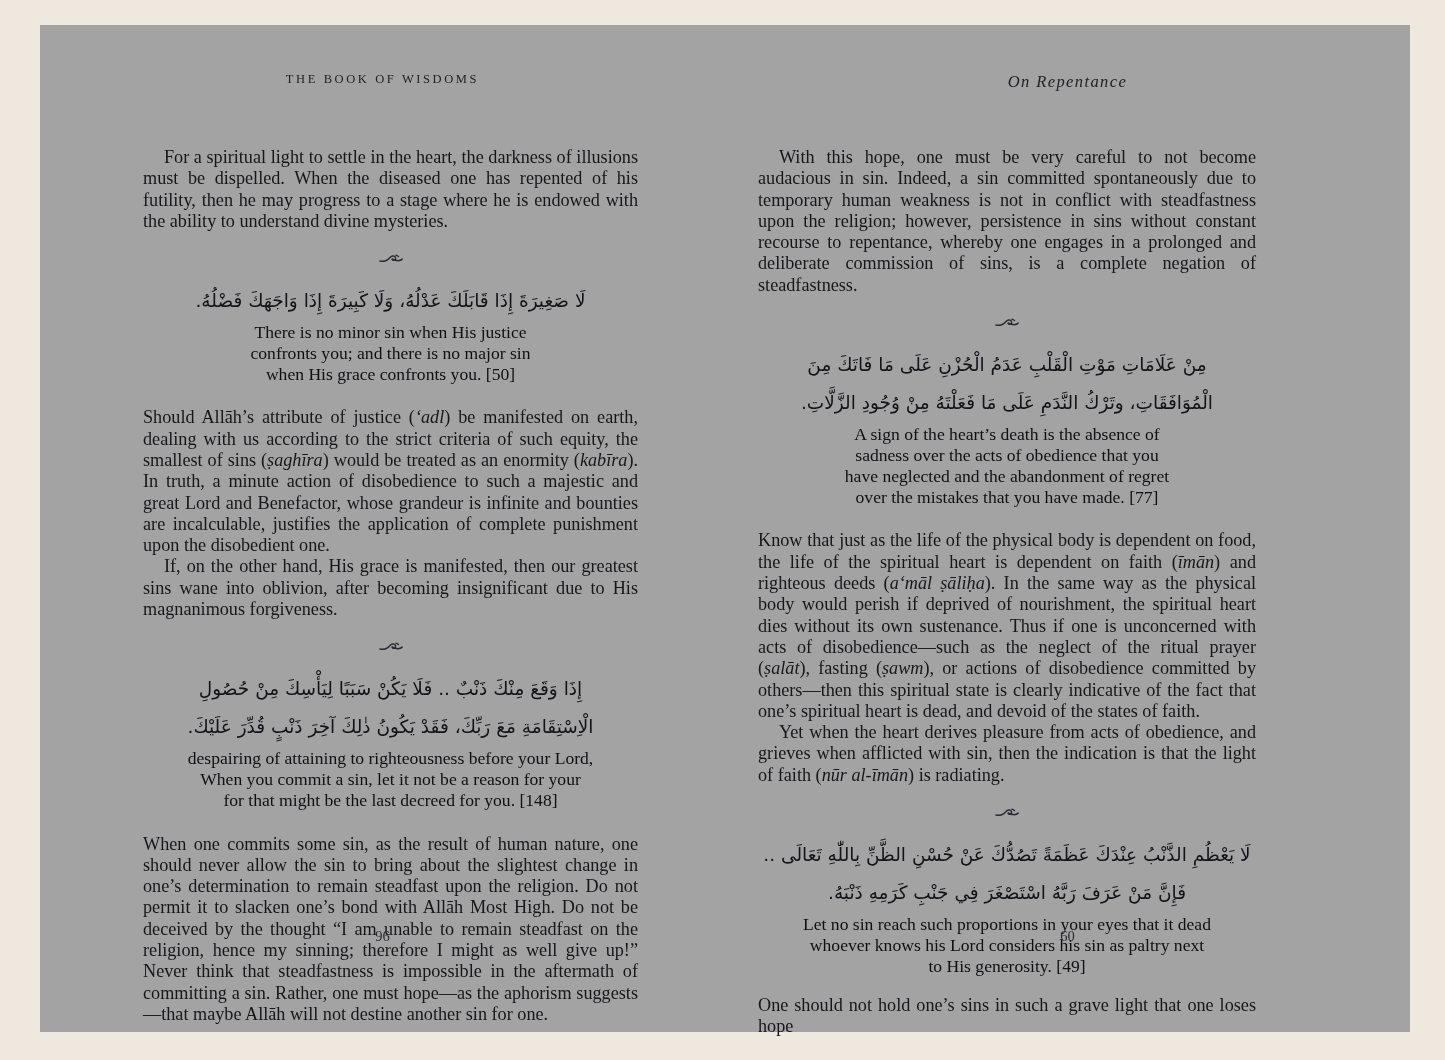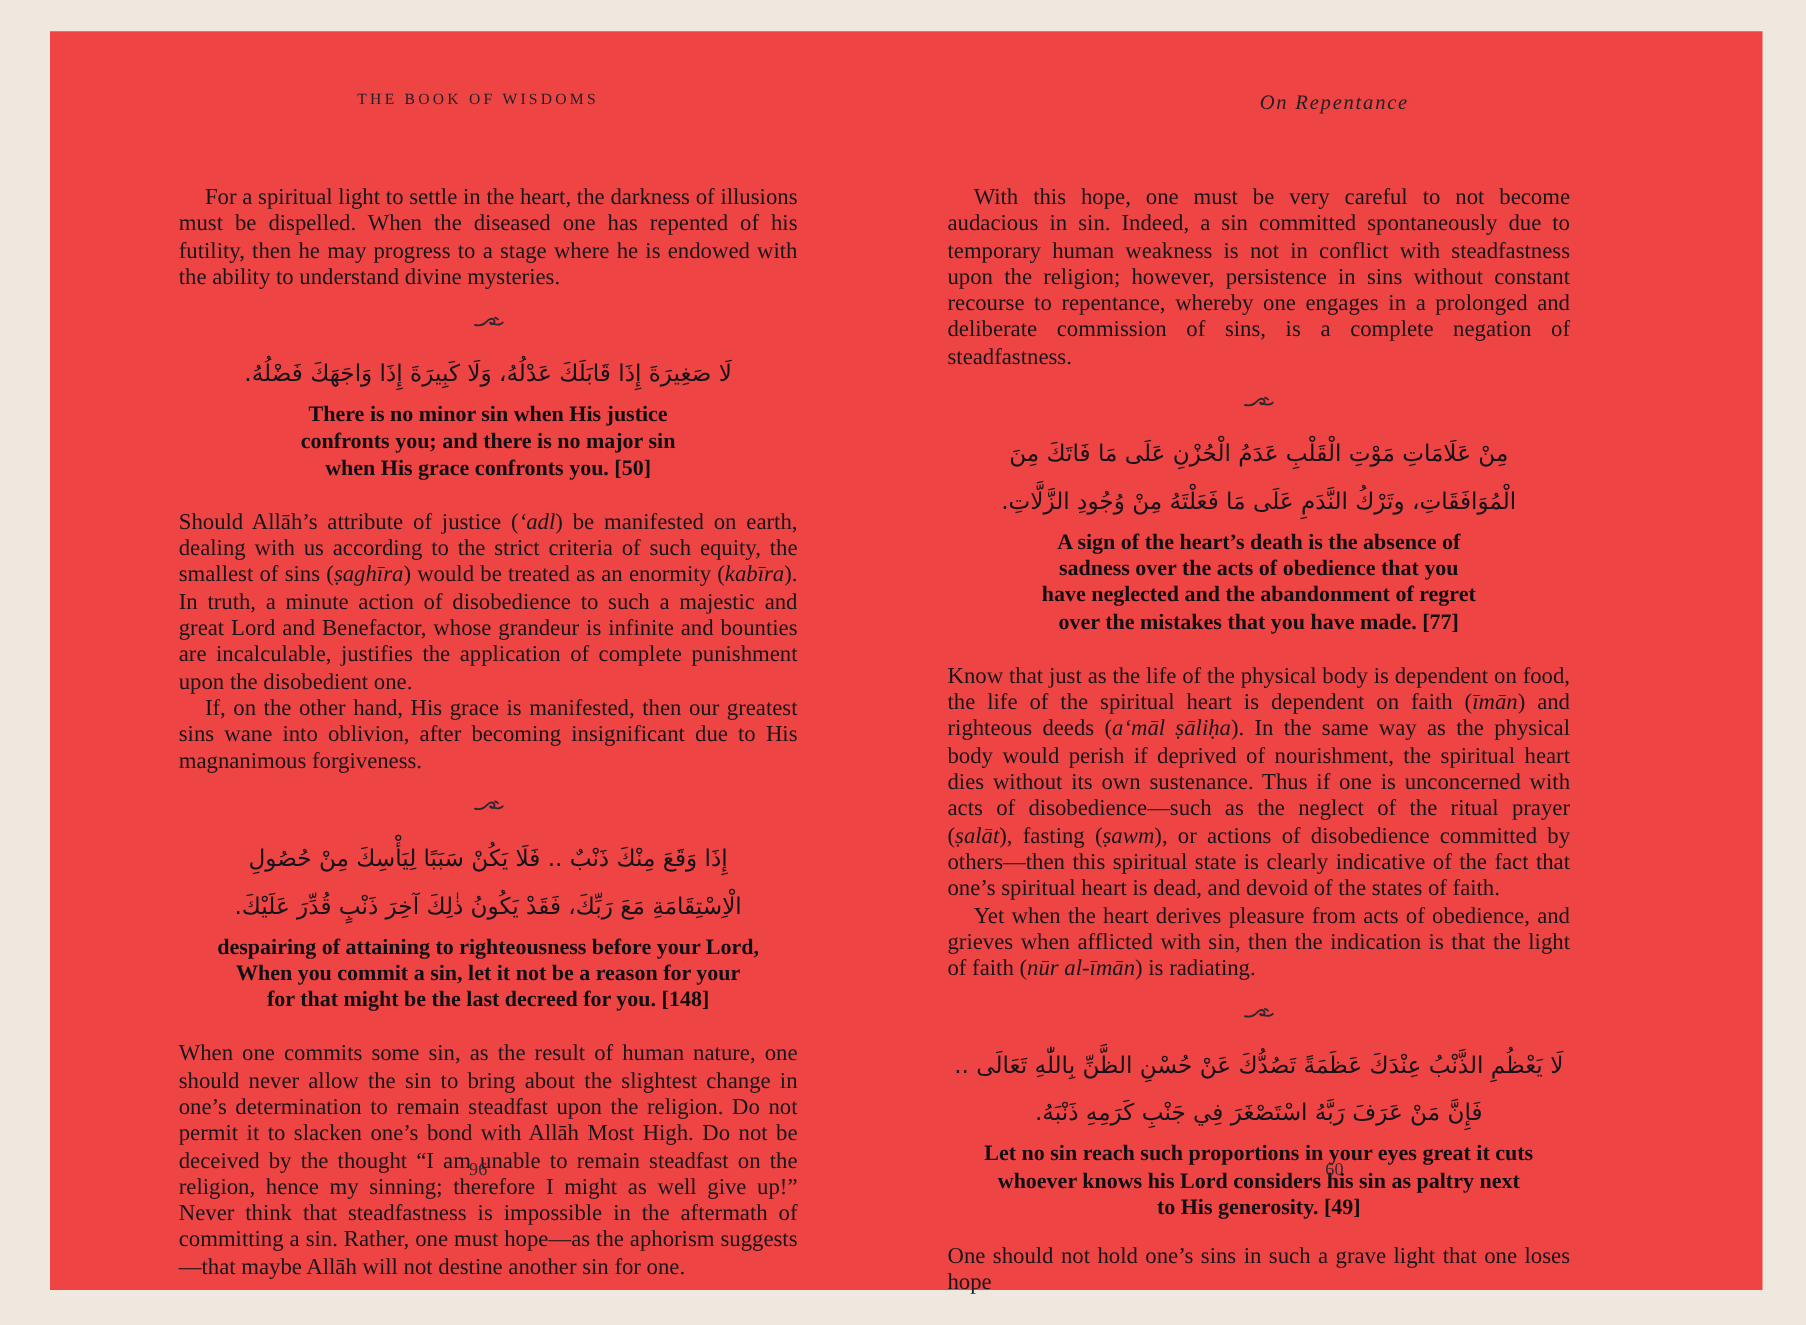--- a/index.html
+++ b/index.html
@@ -13,21 +13,21 @@
     font-family: "Liberation Serif", "DejaVu Serif", serif;
     overflow: hidden;
   }
 
   .book-spread {
     position: absolute;
     left: 40px;
     top: 25px;
     width: 1370px;
     height: 1007px;
-    background: #ef4444;
+    background: #a3a3a3;
     display: flex;
     box-sizing: border-box;
   }
 
   .page {
     position: relative;
     box-sizing: border-box;
     height: 100%;
   }
   .page-left  { width: 685px; }
@@ -94,21 +94,21 @@
     font-family: "DejaVu Sans", sans-serif;
     font-size: 18.5px;
     line-height: 38px;
     color: #141319;
     margin: 0 0 2px 0;
   }
   .arabic-block .aline { display: block; white-space: nowrap; }
 
   .aphorism {
     text-align: center;
-    font-weight: bold;
+    font-weight: normal;
     font-size: 17.6px;
     line-height: 21.2px;
     color: #100f14;
     margin: 2px 0 0 0;
   }
   .aphorism .aline { display: block; }
   .gap-md { height: 18px; }
   .gap-lg { height: 22px; }
 
   .folio {
@@ -226,21 +226,21 @@
           <path d="M17.9 3.1 C18.9 3.4 19.8 3.9 20.5 4.6" fill="none" stroke="#2a2830" stroke-width="1.4" stroke-linecap="round"></path>
         </svg>
       </div>
 
       <div class="arabic-block">
         <span class="aline">لَا يَعْظُمِ الذَّنْبُ عِنْدَكَ عَظَمَةً تَصُدُّكَ عَنْ حُسْنِ الظَّنِّ بِاللّٰهِ تَعَالَى ..</span>
         <span class="aline">فَإِنَّ مَنْ عَرَفَ رَبَّهُ اسْتَصْغَرَ فِي جَنْبِ كَرَمِهِ ذَنْبَهُ.</span>
       </div>
 
       <div class="aphorism">
-        <span class="aline">Let no sin reach such proportions in your eyes great it cuts</span>
+        <span class="aline">Let no sin reach such proportions in your eyes that it dead</span>
         <span class="aline">whoever knows his Lord considers his sin as paltry next</span>
         <span class="aline">to His generosity. [49]</span>
       </div>
 
       <div class="gap-md"></div>
 
       <p class="para noindent">One should not hold one’s sins in such a grave light that one loses hope</p>
     </div>
 
     <div class="folio">60</div>

